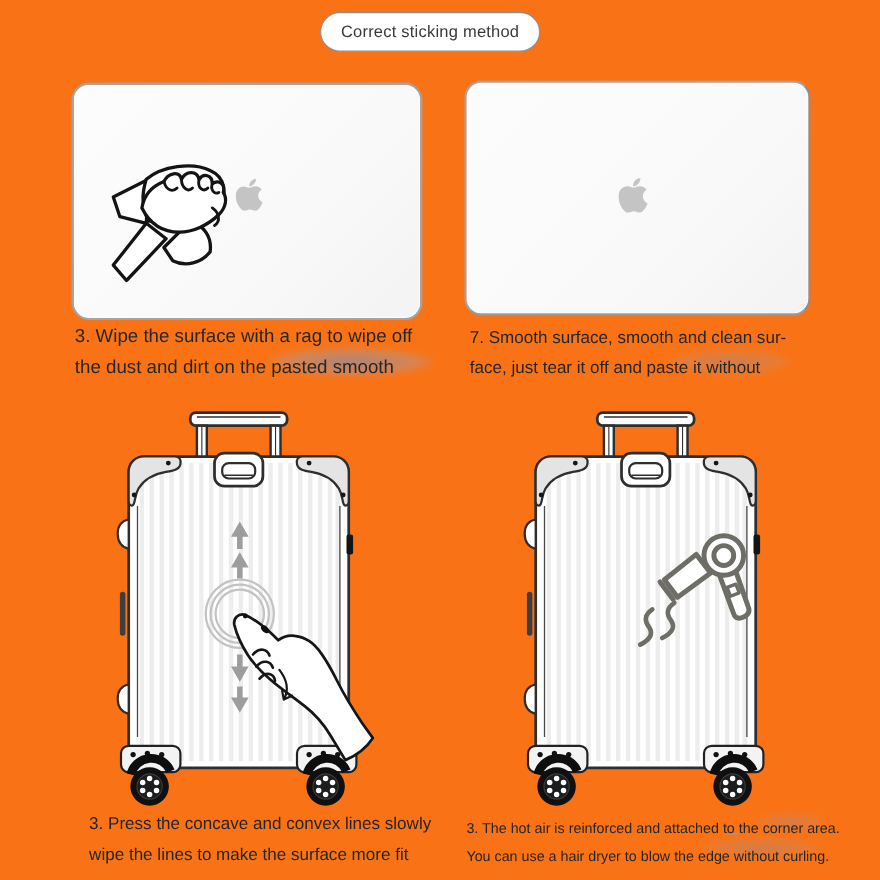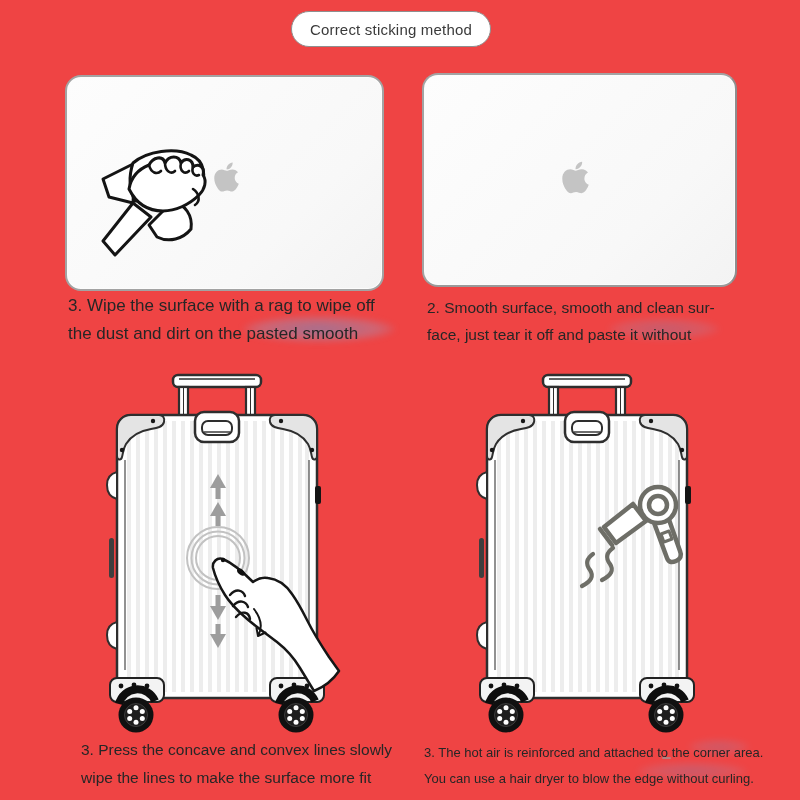--- a/index.html
+++ b/index.html
@@ -1,16 +1,16 @@
 <!DOCTYPE html>
 <html><head>
 <meta charset="utf-8">
 <style>
   html,body{margin:0;padding:0;background:#ffffff;}
-  .canvas{position:relative;width:800px;height:800px;background:#ef4444;overflow:hidden;
+  .canvas{position:relative;width:800px;height:800px;background:#f97316;overflow:hidden;
           font-family:"Liberation Sans",sans-serif;color:#262626;}
   .abs{position:absolute;}
 
   
   .pill{left:291px;top:11px;width:198px;height:34px;border:1.5px solid #8f8f8f;border-radius:18px;
         display:flex;align-items:center;justify-content:center;font-size:15px;color:#3a3a3a;
         letter-spacing:.2px;background:#fff;}
 
   
   .laptop{border:2px solid #a3a3a3;border-radius:16px;background:linear-gradient(135deg,#fdfdfd 0%,#f8f8f8 70%,#f3f3f3 100%);
@@ -160,21 +160,21 @@
   <div class="abs smudge sm2"></div>
   <div class="abs smudge sm3"></div>
   <div class="abs smudge sm4"></div>
   <div class="abs stray"></div>
 
   <div class="abs caption cap1">
     <div>3. Wipe the surface with a rag to wipe off</div>
     <div>the dust and dirt on the pasted smooth</div>
   </div>
   <div class="abs caption cap2">
-    <div>2. Smooth surface, smooth and clean sur-</div>
+    <div>7. Smooth surface, smooth and clean sur-</div>
     <div>face, just tear it off and paste it without</div>
   </div>
   <div class="abs caption cap3">
     <div>3. Press the concave and convex lines slowly</div>
     <div>wipe the lines to make the surface more fit</div>
   </div>
   <div class="abs caption cap4">
     <div>3. The hot air is reinforced and attached to the corner area.</div>
     <div>You can use a hair dryer to blow the edge without curling.</div>
   </div>

